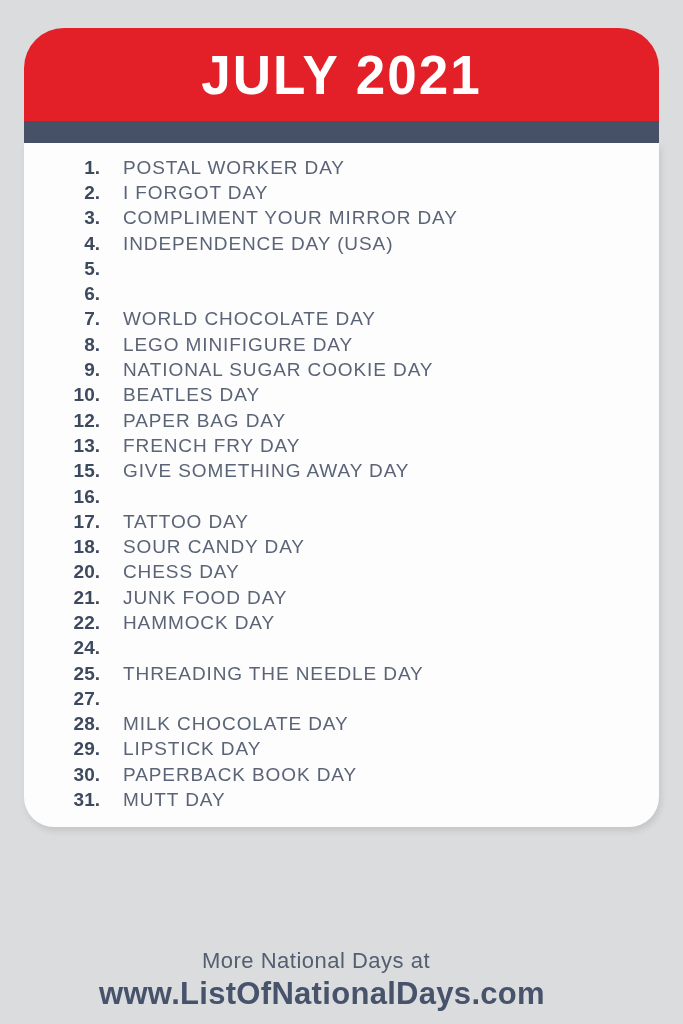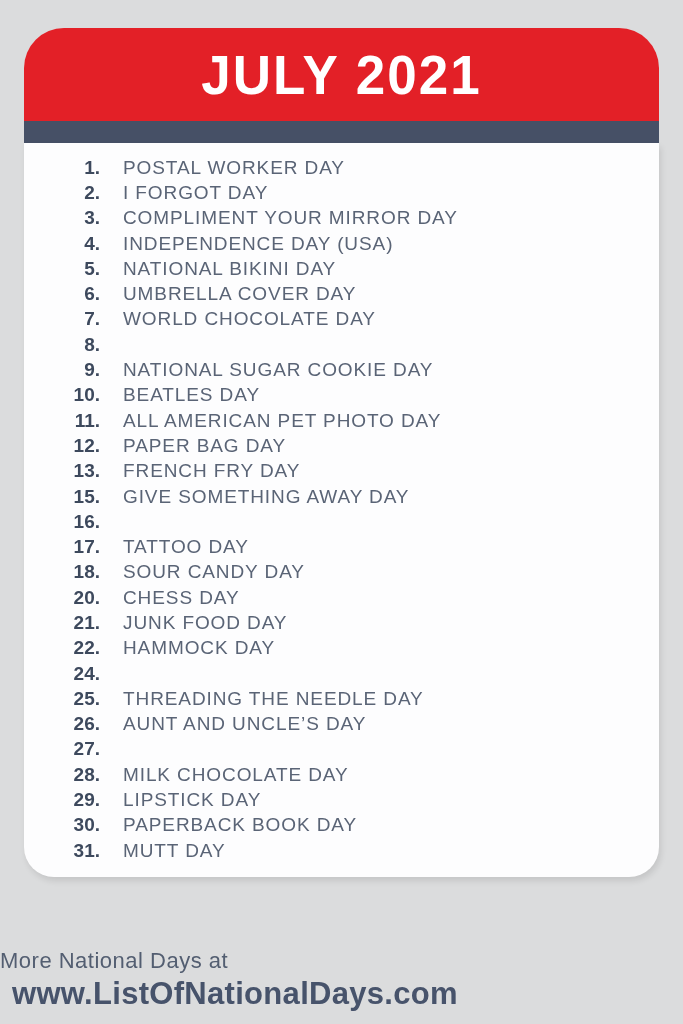--- a/index.html
+++ b/index.html
@@ -69,20 +69,21 @@
     color: #5a6476;
     letter-spacing: 0.9px;
     white-space: nowrap;
     text-align: center;
   }
   .footer {
     position: absolute;
     left: 0;
     top: 948px;
     width: 632px;
+    text-align: center;
   }
   .footer-line1 {
     font-size: 22px;
     color: #535e71;
     letter-spacing: 0.5px;
     margin: 0 0 2px 0;
   }
   .footer-line2 {
     font-size: 31px;
     font-weight: bold;
@@ -113,46 +114,41 @@
         <li class="day-row">
           <span class="day-num">3.</span>
           <span class="day-label">COMPLIMENT YOUR MIRROR DAY</span>
         </li>
         <li class="day-row">
           <span class="day-num">4.</span>
           <span class="day-label">INDEPENDENCE DAY (USA)</span>
         </li>
         <li class="day-row">
           <span class="day-num">5.</span>
-          <span class="day-label">NATIONAL BIKINI DAY</span>
         </li>
         <li class="day-row">
           <span class="day-num">6.</span>
-          <span class="day-label">UMBRELLA COVER DAY</span>
         </li>
         <li class="day-row">
           <span class="day-num">7.</span>
           <span class="day-label">WORLD CHOCOLATE DAY</span>
         </li>
         <li class="day-row">
           <span class="day-num">8.</span>
+          <span class="day-label">LEGO MINIFIGURE DAY</span>
         </li>
         <li class="day-row">
           <span class="day-num">9.</span>
           <span class="day-label">NATIONAL SUGAR COOKIE DAY</span>
         </li>
         <li class="day-row">
           <span class="day-num">10.</span>
           <span class="day-label">BEATLES DAY</span>
         </li>
         <li class="day-row">
-          <span class="day-num">11.</span>
-          <span class="day-label">ALL AMERICAN PET PHOTO DAY</span>
-        </li>
-        <li class="day-row">
           <span class="day-num">12.</span>
           <span class="day-label">PAPER BAG DAY</span>
         </li>
         <li class="day-row">
           <span class="day-num">13.</span>
           <span class="day-label">FRENCH FRY DAY</span>
         </li>
         <li class="day-row">
           <span class="day-num">15.</span>
           <span class="day-label">GIVE SOMETHING AWAY DAY</span>
@@ -179,24 +175,20 @@
         <li class="day-row">
           <span class="day-num">22.</span>
           <span class="day-label">HAMMOCK DAY</span>
         </li>
         <li class="day-row">
           <span class="day-num">24.</span>
         </li>
         <li class="day-row">
           <span class="day-num">25.</span>
           <span class="day-label">THREADING THE NEEDLE DAY</span>
-        </li>
-        <li class="day-row">
-          <span class="day-num">26.</span>
-          <span class="day-label">AUNT AND UNCLE’S DAY</span>
         </li>
         <li class="day-row">
           <span class="day-num">27.</span>
         </li>
         <li class="day-row">
           <span class="day-num">28.</span>
           <span class="day-label">MILK CHOCOLATE DAY</span>
         </li>
         <li class="day-row">
           <span class="day-num">29.</span>

